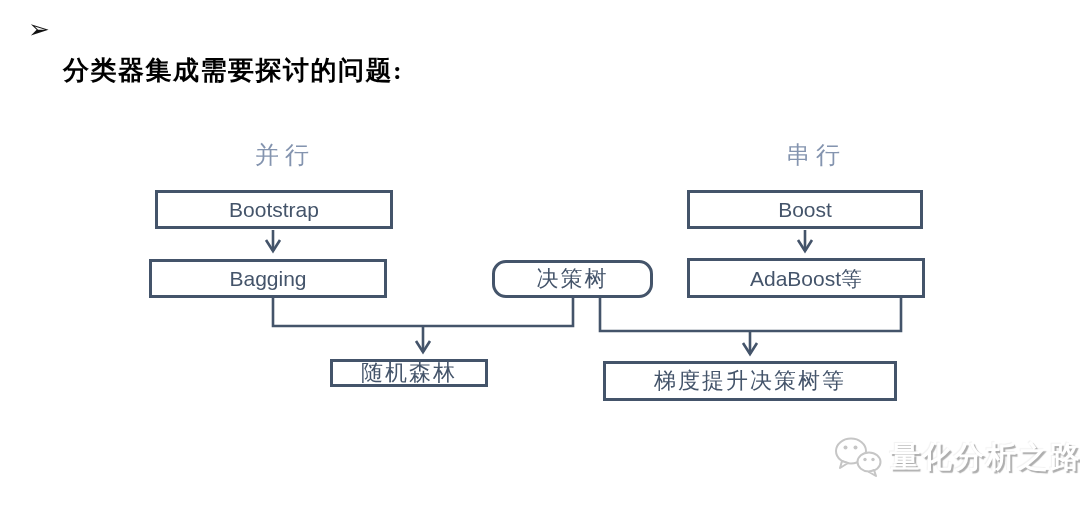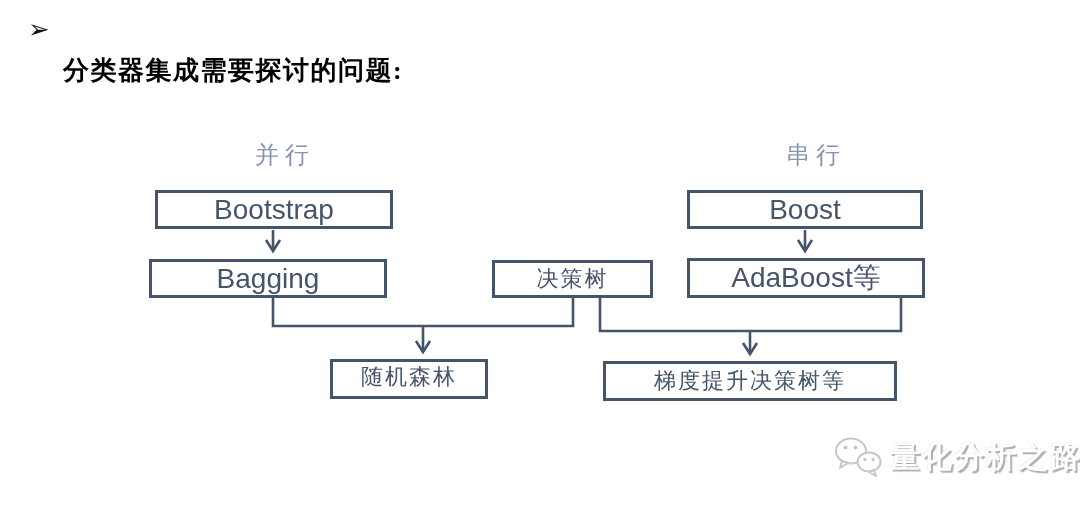--- a/index.html
+++ b/index.html
@@ -52,28 +52,28 @@
     box-sizing: border-box;
     border: 3px solid #44546A;
     background: #ffffff;
     display: flex;
     align-items: center;
     justify-content: center;
     color: #44546A;
     line-height: 1;
     white-space: nowrap;
   }
-  .node.en { font-family: "Liberation Sans", sans-serif; font-size: 28px; }
+  .node.en { font-family: "Liberation Sans", sans-serif; font-size: 21px; }
   .node.zh { font-family: "Liberation Serif", serif; font-size: 22px; letter-spacing: 2px; }
   .node.bootstrap     { left: 155px; top: 190px; width: 238px; height: 39px; }
   .node.bagging       { left: 149px; top: 259px; width: 238px; height: 39px; }
   .node.boost         { left: 687px; top: 190px; width: 236px; height: 39px; }
   .node.adaboost      { left: 687px; top: 258px; width: 238px; height: 40px; text-align: center; }
-  .node.decision-tree { left: 492px; top: 260px; width: 161px; height: 38px; }
-  .node.random-forest { left: 330px; top: 359px; width: 158px; height: 40px; font-family: Liberation Mono, monospace; }
+  .node.decision-tree { left: 492px; top: 260px; width: 161px; height: 38px; border-radius: 14px; }
+  .node.random-forest { left: 330px; top: 359px; width: 158px; height: 28px; }
   .node.gbdt          { left: 603px; top: 361px; width: 294px; height: 40px; }
   
   svg.connectors {
     position: absolute;
     left: 0; top: 0;
     width: 1080px; height: 506px;
   }
   
   .watermark {
     position: absolute;

